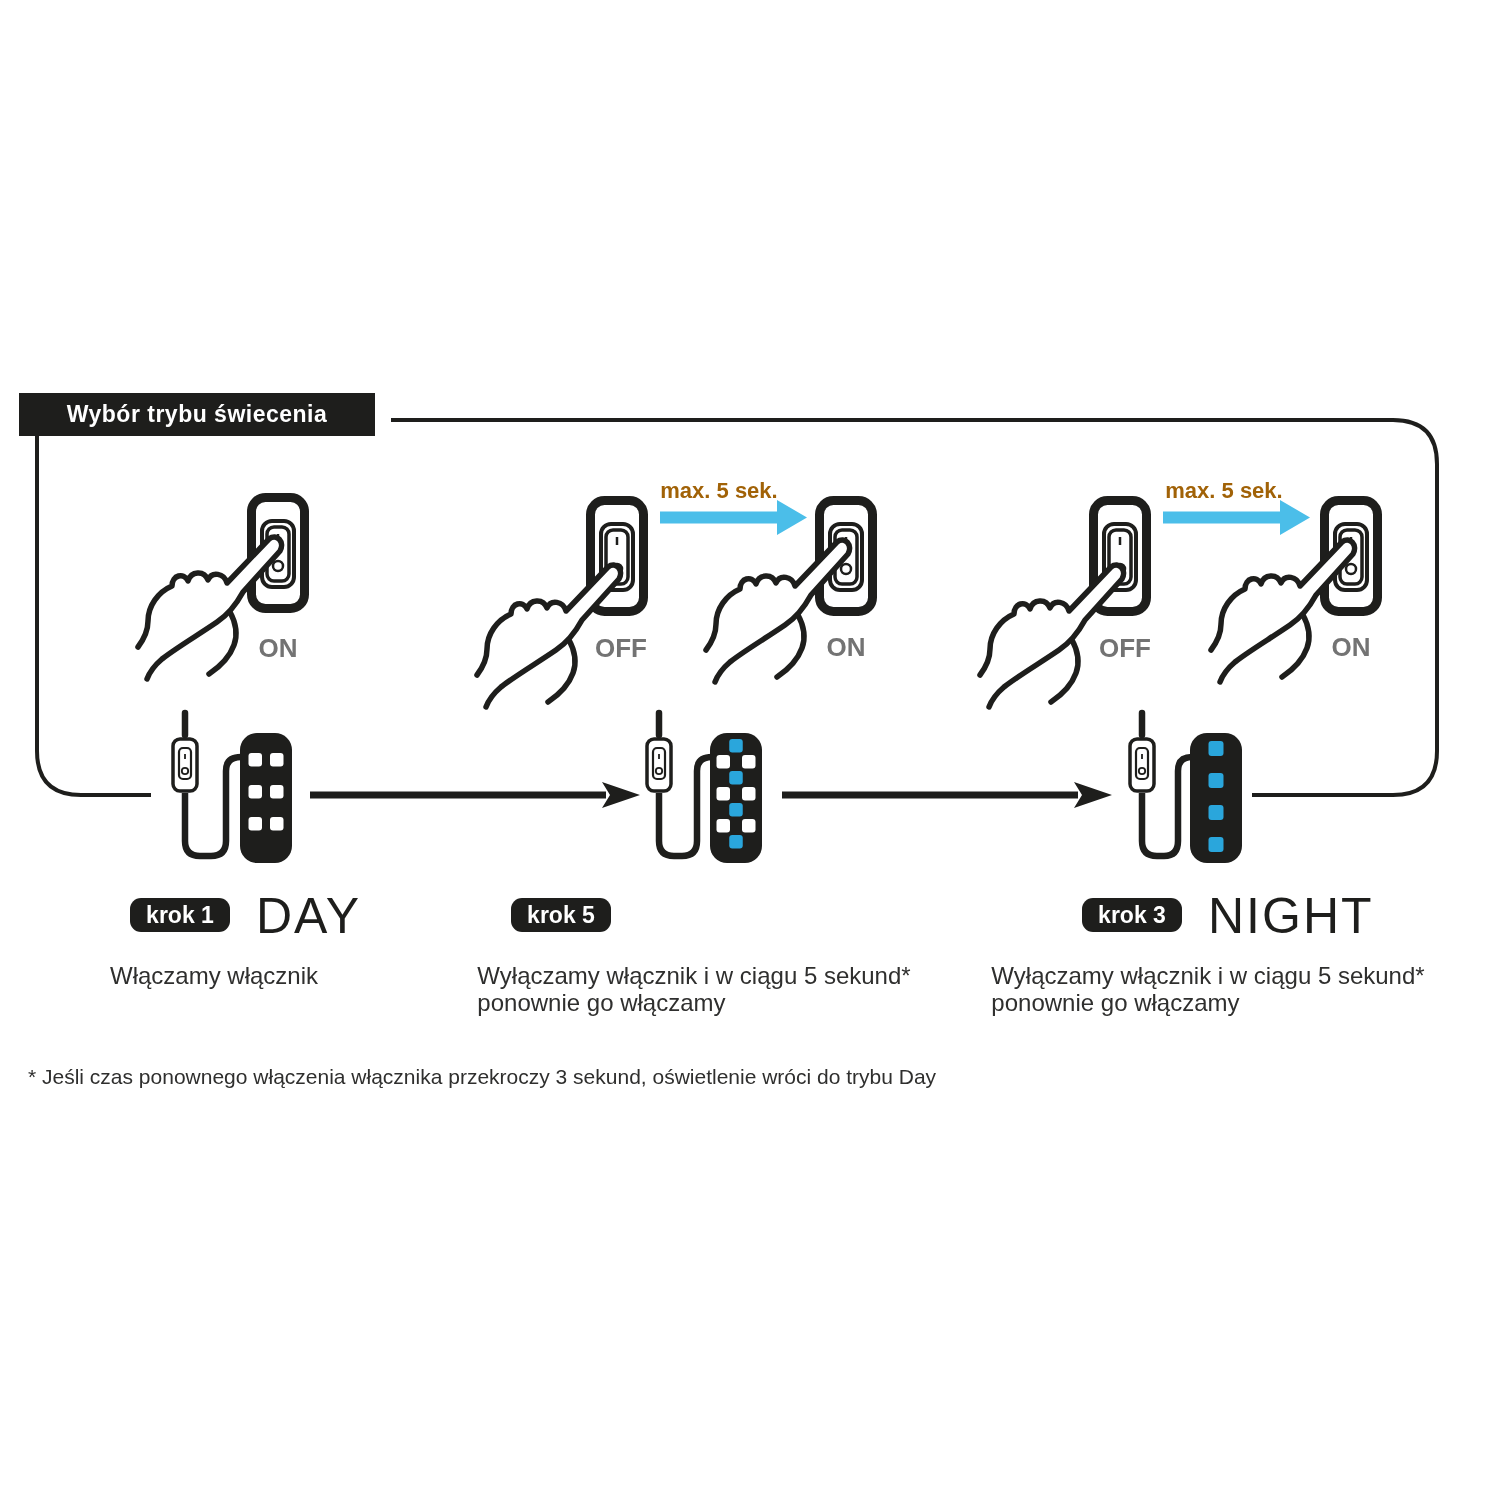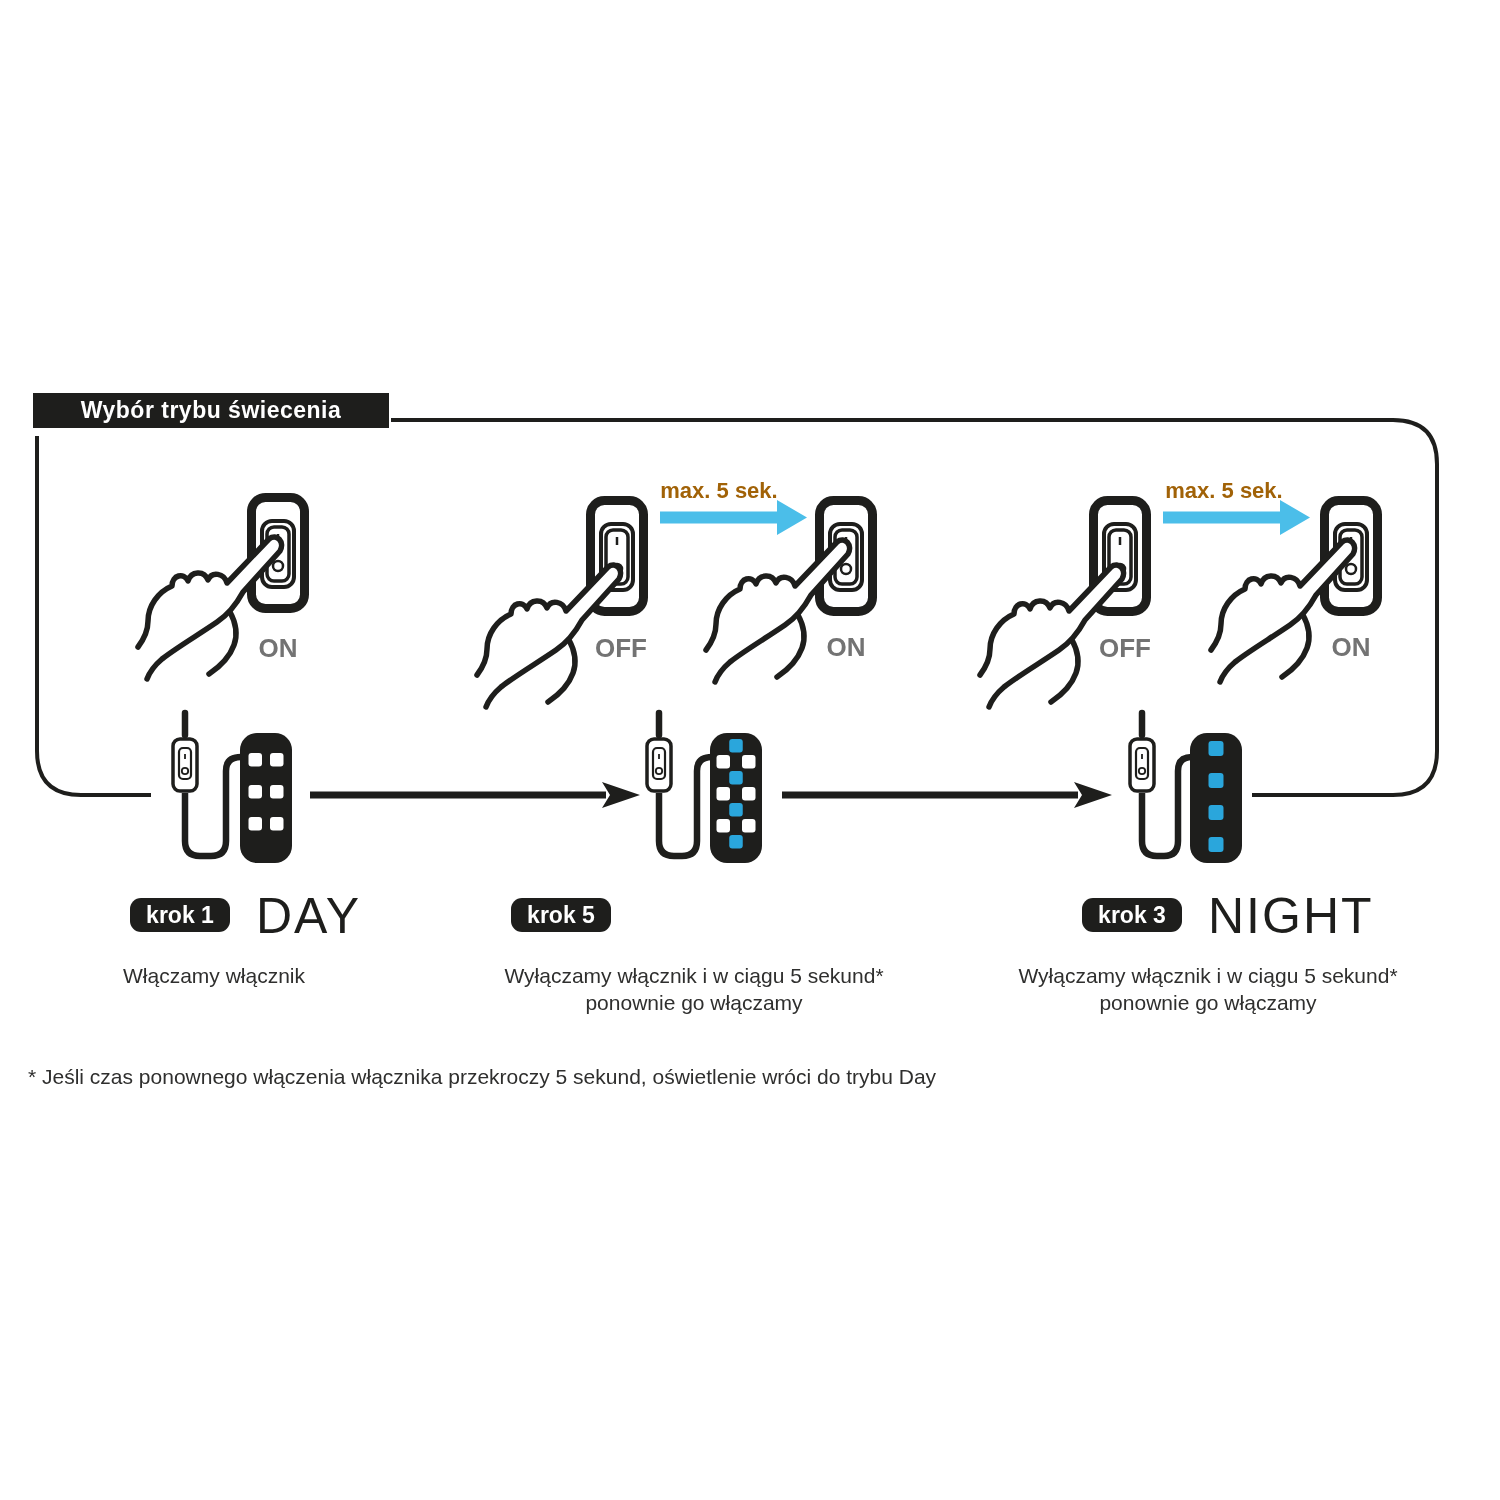--- a/index.html
+++ b/index.html
@@ -1,28 +1,28 @@
 <!DOCTYPE html>
 <html><head>
 <meta charset="utf-8">
 <style>
   html,body{margin:0;padding:0;background:#ffffff;}
   #canvas{position:relative;width:1500px;height:1500px;background:#ffffff;overflow:hidden;
           font-family:"Liberation Sans", sans-serif;color:#1e1e1c;}
   #diagram-svg{position:absolute;left:0;top:0;}
   .abs{position:absolute;}
-  .title-box{left:33px;top:393px;width:356px;height:35px;background:#1e1e1c;color:#ffffff;
+  .title-box{left:19px;top:393px;width:356px;height:43px;background:#1e1e1c;color:#ffffff;
              display:flex;align-items:center;justify-content:center;font-size:23px;font-weight:bold;
              letter-spacing:.5px;}
   .switch-label{font-size:26px;font-weight:bold;color:#737373;transform:translateX(-50%);}
   .arrow-label{font-size:22px;font-weight:bold;color:#a16207;transform:translateX(-50%);white-space:nowrap;}
   .step-badge{width:100px;height:34px;background:#1e1e1c;border-radius:11px;color:#ffffff;
               display:flex;align-items:center;justify-content:center;font-size:23px;font-weight:bold;}
   .step-mode{font-size:50px;font-weight:200;letter-spacing:2px;color:#1e1e1c;line-height:50px;margin-left:12px;}
-  .step-desc{font-size:21px;font-weight:500;color:#2f2f2e;text-align:center;transform:translateX(-50%);
+  .step-desc{font-size:24px;font-weight:500;color:#2f2f2e;text-align:left;transform:translateX(-50%);
              line-height:27px;white-space:nowrap;}
   .footnote{font-size:21px;font-weight:500;color:#2f2f2e;white-space:nowrap;}
 </style>
 </head>
 <body>
 
 <div id="canvas">
 
   <svg id="diagram-svg" width="1500" height="1500" viewBox="0 0 1500 1500">
     <defs>
@@ -143,15 +143,15 @@
   </div>
   <div class="abs step-desc" style="left:694px;top:962px;">
     <div>Wyłączamy włącznik i w ciągu 5 sekund*</div>
     <div>ponownie go włączamy</div>
   </div>
   <div class="abs step-desc" style="left:1208px;top:962px;">
     <div>Wyłączamy włącznik i w ciągu 5 sekund*</div>
     <div>ponownie go włączamy</div>
   </div>
 
-  <div class="abs footnote" style="left:28px;top:1065px;">* Jeśli czas ponownego włączenia włącznika przekroczy 5 sekund, oświetlenie wróci do trybu Day</div>
+  <div class="abs footnote" style="left:28px;top:1065px;">* Jeśli czas ponownego włączenia włącznika przekroczy 3 sekund, oświetlenie wróci do trybu Day</div>
 
 </div>
 
 </body></html>

